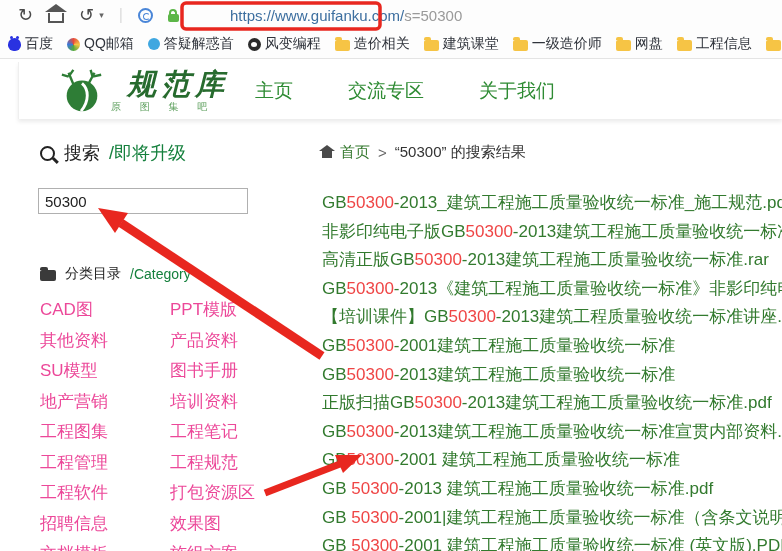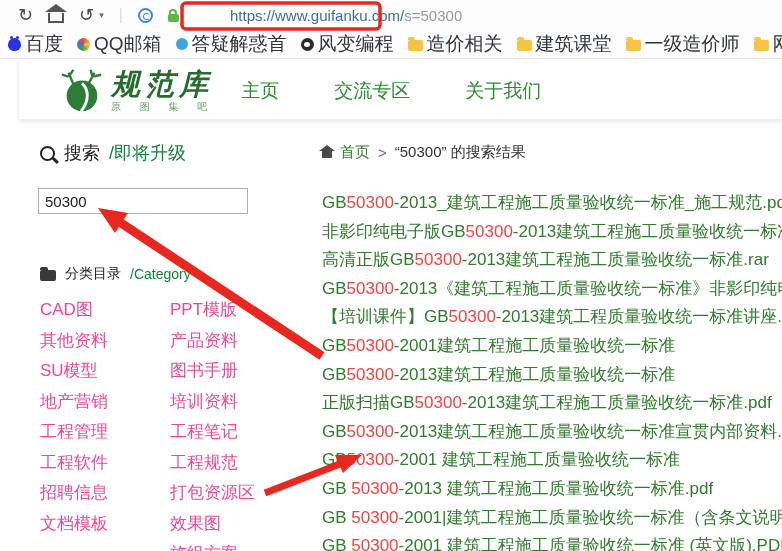--- a/index.html
+++ b/index.html
@@ -28,40 +28,40 @@
     border:2px solid #5cb648;border-bottom:none;border-radius:4px 4px 0 0;}
   .url-text{position:absolute;left:191px;top:7px;font-size:15px;white-space:nowrap;cursor:text;margin-left:39px;}
   .url-main{color:#3c6e9f;}
   .url-query{color:#9a9a9a;}
   
   .bookmarks{
     position:absolute;top:30px;left:0;right:0;height:28px;
     display:flex;align-items:center;gap:14px;padding-left:8px;
     background:#fdfdfd;border-bottom:1px solid #e4e4e4;
   }
-  .bm-item{display:flex;align-items:center;gap:4px;font-size:19px;color:#30343c;cursor:pointer;white-space:nowrap;justify-content:flex-end;}
+  .bm-item{display:flex;align-items:center;gap:4px;font-size:14px;color:#30343c;cursor:pointer;white-space:nowrap;justify-content:flex-end;}
   .bm-icon{display:inline-block;flex:none;}
   .icon-folder{width:15px;height:11px;background:#f6c445;border-radius:2px;position:relative;margin-top:2px;}
   .icon-folder::before{content:'';position:absolute;top:-3px;left:0;width:7px;height:3px;background:#f6c445;border-radius:2px 2px 0 0;}
   .icon-baidu{width:13px;height:13px;background:#2932e1;border-radius:50% 50% 45% 45%;position:relative;}
   .icon-baidu::before{content:'';position:absolute;top:-2px;left:2px;width:3px;height:3px;background:#2932e1;border-radius:50%;box-shadow:6px 0 0 #2932e1;}
   .icon-qqmail{width:13px;height:13px;border-radius:50%;background:conic-gradient(#e64a3c,#f6c445,#53a93f,#3b78d8,#e64a3c);}
   .icon-qa{width:12px;height:12px;background:#3fa7e0;border-radius:50% 50% 50% 6px;}
   .icon-panda{width:13px;height:13px;background:#2b2b2b;border-radius:50%;position:relative;}
   .icon-panda::after{content:'';position:absolute;left:3.5px;top:4px;width:6px;height:5px;background:#fff;border-radius:50%;}
   
   .site-header{
     position:absolute;top:62px;left:18px;right:0;height:57px;background:#ffffff;
     box-shadow:0 3px 4px rgba(0,0,0,.08);border-left:1px solid #efefef;
     display:flex;align-items:center;
   }
   .logo{display:flex;align-items:center;gap:6px;margin-left:40px;cursor:pointer;}
   .logo-text{display:flex;flex-direction:column;line-height:1;}
   .logo-title{font-family:"Liberation Serif","DejaVu Serif",serif;font-weight:bold;font-style:italic;
-    font-size:29px;color:#276b2e;letter-spacing:5px;}
+    font-size:29px;color:#276b2e;letter-spacing:5px;margin-left:16px;}
   .logo-subtitle{font-size:10px;color:#5fa15f;letter-spacing:8px;margin-top:3px;}
   .nav{display:flex;gap:55px;margin-left:26px;}
   .nav-item{font-size:19px;color:#2e8b33;cursor:pointer;white-space:nowrap;}
   
   .search-title{position:absolute;left:40px;top:141px;display:flex;align-items:center;gap:9px;font-size:18px;color:#222;}
   .icon-search{width:11px;height:11px;border:2.5px solid #222;border-radius:50%;position:relative;flex:none;}
   .icon-search::after{content:'';position:absolute;width:7px;height:2.5px;background:#222;transform:rotate(45deg);right:-6px;bottom:-3px;}
   .title-suffix{color:#15803d;}
   .search-input{position:absolute;left:38px;top:188px;width:196px;height:24px;border:1px solid #b0b0b0;
     font-size:15px;padding:0 6px;color:#222;font-family:inherit;outline:none;}
@@ -173,20 +173,21 @@
 <div class="cat-title">
   <span class="icon-folder-dark"></span>
   <span>分类目录</span>
   <span class="title-suffix">/Category</span>
 </div>
 <div class="cat-grid">
     <div class="cat-link cat-col1">CAD图</div>
     <div class="cat-link cat-col1">其他资料</div>
     <div class="cat-link cat-col1">SU模型</div>
     <div class="cat-link cat-col1">地产营销</div>
+    <div class="cat-link cat-col1">工程图集</div>
     <div class="cat-link cat-col1">工程管理</div>
     <div class="cat-link cat-col1">工程软件</div>
     <div class="cat-link cat-col1">招聘信息</div>
     <div class="cat-link cat-col1">文档模板</div>
     <div class="cat-link cat-col2">PPT模版</div>
     <div class="cat-link cat-col2">产品资料</div>
     <div class="cat-link cat-col2">图书手册</div>
     <div class="cat-link cat-col2">培训资料</div>
     <div class="cat-link cat-col2">工程笔记</div>
     <div class="cat-link cat-col2">工程规范</div>

